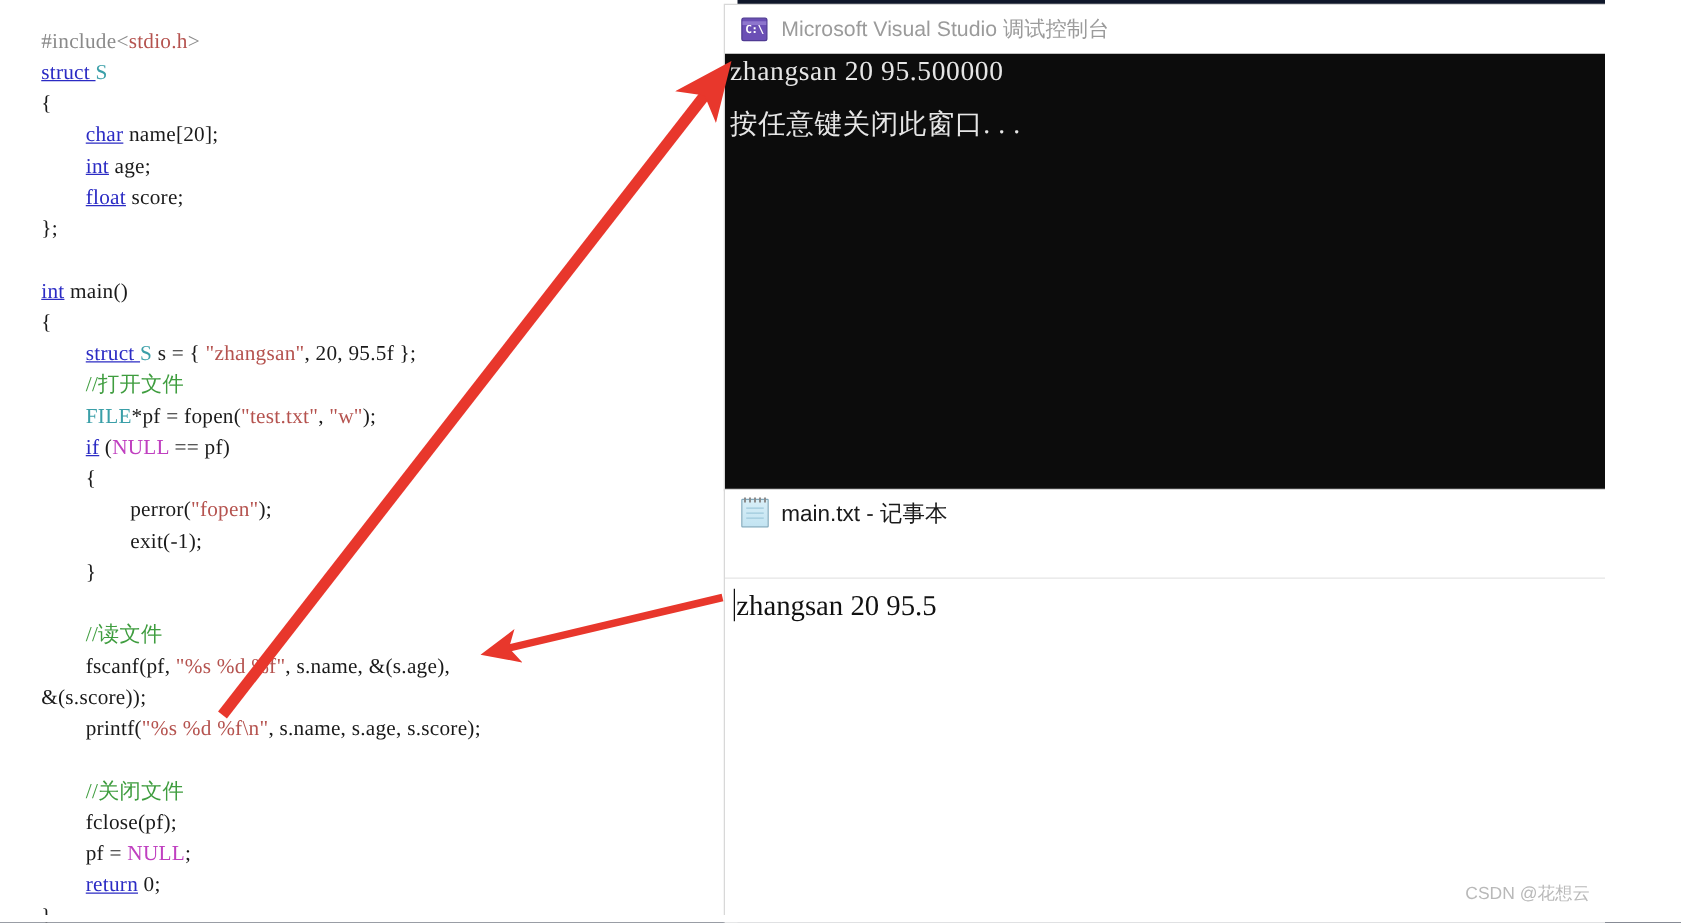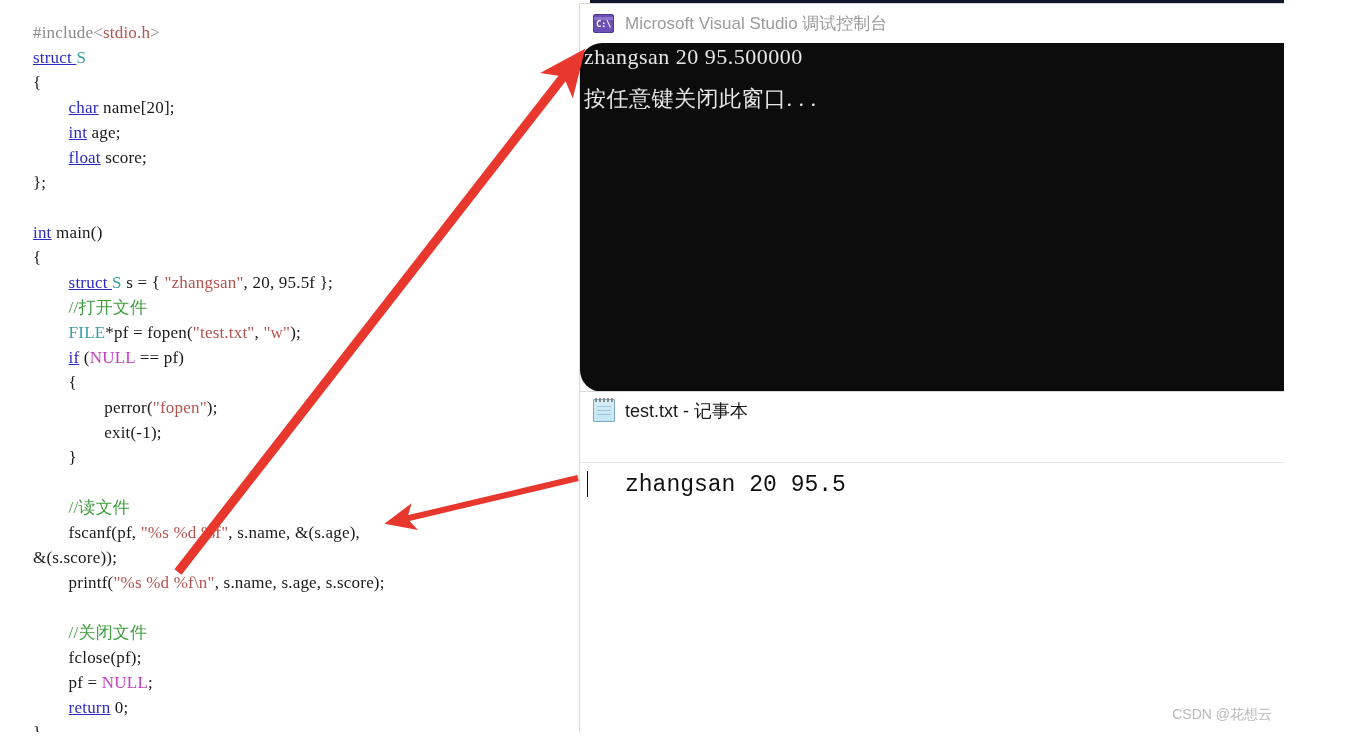--- a/index.html
+++ b/index.html
@@ -58,21 +58,21 @@
   .cns-icon span{
     color:#ffffff;font-family:"DejaVu Sans Mono", monospace;font-size:9px;
     line-height:9px;font-weight:bold;margin-top:2px;letter-spacing:-0.5px;
   }
   .cns-title-text{
     font-size:17px;color:#9b9b9b;font-family:Liberation Sans, sans-serif;
     white-space:nowrap;
   }
   .console-body{
     position:absolute;left:0;top:39px;width:765px;height:349px;
-    background:#0c0c0c;overflow:hidden;border-radius:22px;
+    background:#0c0c0c;overflow:hidden;
   }
   .cns-line{
     font-family:"Liberation Serif", serif;
     font-size:22px;line-height:28px;color:#e6e6e6;white-space:pre;
     padding-left:4px;letter-spacing:0.5px;
   }
   .cns-blank{height:14px;}
 
   
   .notepad-win{
@@ -107,22 +107,21 @@
   .np-client{
     position:absolute;left:0;top:70px;width:765px;height:276px;background:#fff;
     border-top:1px solid #e5e5e5;
   }
   .np-caret{
     position:absolute;left:7px;top:8px;width:1px;height:26px;background:#111;
   }
   .np-text{
     position:absolute;left:9px;top:8px;
     font-size:23px;line-height:28px;color:#111;white-space:pre;
-    font-family:Liberation Mono, monospace;
-    margin-left:36px;
+    font-family:Liberation Serif, serif;
   }
 
   
   .arrows{position:absolute;left:0;top:0;width:1345px;height:738px;pointer-events:none;}
 
   
   .watermark{
     position:absolute;right:12px;bottom:14px;
     font-size:14px;color:#b9b9b9;font-family:"Liberation Sans", sans-serif;
     white-space:nowrap;
@@ -158,21 +157,21 @@
   </div>
 
   <div class="notepad-win">
     <div class="np-title">
       <span class="np-icon">
         <span class="rings"></span>
         <span class="ln" style="top:6px;"></span>
         <span class="ln" style="top:10px;"></span>
         <span class="ln" style="top:14px;"></span>
       </span>
-      <span class="np-title-text">test.txt - 记事本</span>
+      <span class="np-title-text">main.txt - 记事本</span>
     </div>
     <div class="np-client">
       <span class="np-caret"></span>
       <span class="np-text">zhangsan 20 95.5</span>
     </div>
   </div>
 
   <svg class="arrows" viewBox="0 0 1345 738" width="1345" height="738">
     <defs>
       <marker id="ah" markerWidth="5.2" markerHeight="4.6" refX="3.9" refY="2.3" orient="auto">

